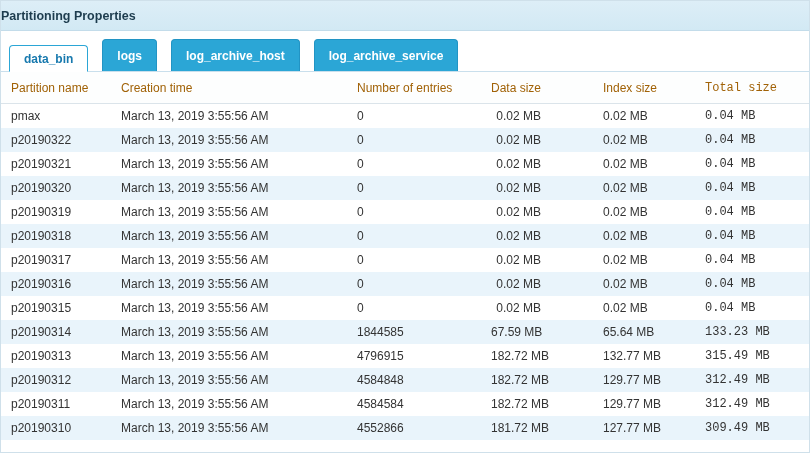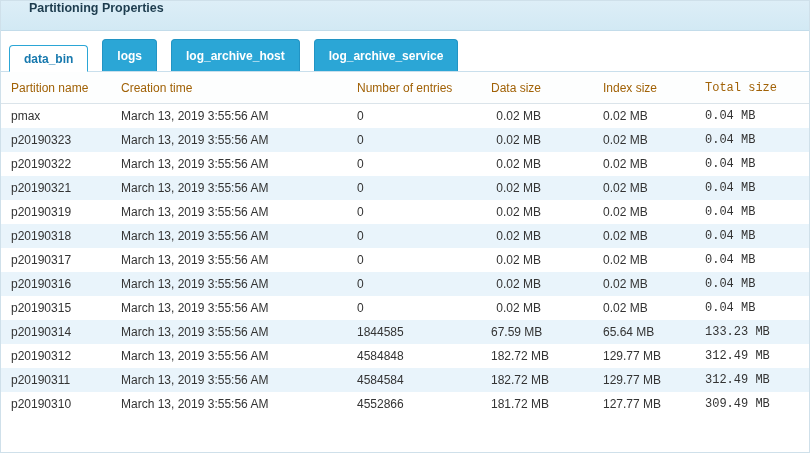--- a/index.html
+++ b/index.html
@@ -17,21 +17,22 @@
     background: #fff;
     display: flex;
     flex-direction: column;
   }
   .titlebar {
     height: 30px;
     flex: 0 0 30px;
     background: linear-gradient(#ddeef7, #d2e9f4);
     border-bottom: 1px solid #c3dcea;
     display: flex;
-    padding: 0 28px;
+    align-items: center;
+    padding: 0 0;
   }
   .titlebar .title-text {
     font-weight: bold;
     font-size: 12.5px;
     color: #1d3c4e;
   }
   .tabstrip {
     flex: 0 0 35px;
     display: flex;
     align-items: flex-end;
@@ -137,37 +138,37 @@
       <tbody>
           <tr>
             <td>pmax</td>
             <td>March 13, 2019 3:55:56 AM</td>
             <td>0</td>
             <td>0.02 MB</td>
             <td>0.02 MB</td>
             <td>0.04 MB</td>
           </tr>
           <tr>
-            <td>p20190323</td>
-            <td>March 13, 2019 3:55:56 AM</td>
-            <td>0</td>
-            <td>0.02 MB</td>
-            <td>0.02 MB</td>
-            <td>0.04 MB</td>
-          </tr>
-          <tr>
             <td>p20190322</td>
             <td>March 13, 2019 3:55:56 AM</td>
             <td>0</td>
             <td>0.02 MB</td>
             <td>0.02 MB</td>
             <td>0.04 MB</td>
           </tr>
           <tr>
             <td>p20190321</td>
+            <td>March 13, 2019 3:55:56 AM</td>
+            <td>0</td>
+            <td>0.02 MB</td>
+            <td>0.02 MB</td>
+            <td>0.04 MB</td>
+          </tr>
+          <tr>
+            <td>p20190320</td>
             <td>March 13, 2019 3:55:56 AM</td>
             <td>0</td>
             <td>0.02 MB</td>
             <td>0.02 MB</td>
             <td>0.04 MB</td>
           </tr>
           <tr>
             <td>p20190319</td>
             <td>March 13, 2019 3:55:56 AM</td>
             <td>0</td>
@@ -209,20 +210,28 @@
           </tr>
           <tr>
             <td>p20190314</td>
             <td>March 13, 2019 3:55:56 AM</td>
             <td>1844585</td>
             <td>67.59 MB</td>
             <td>65.64 MB</td>
             <td>133.23 MB</td>
           </tr>
           <tr>
+            <td>p20190313</td>
+            <td>March 13, 2019 3:55:56 AM</td>
+            <td>4796915</td>
+            <td>182.72 MB</td>
+            <td>132.77 MB</td>
+            <td>315.49 MB</td>
+          </tr>
+          <tr>
             <td>p20190312</td>
             <td>March 13, 2019 3:55:56 AM</td>
             <td>4584848</td>
             <td>182.72 MB</td>
             <td>129.77 MB</td>
             <td>312.49 MB</td>
           </tr>
           <tr>
             <td>p20190311</td>
             <td>March 13, 2019 3:55:56 AM</td>

